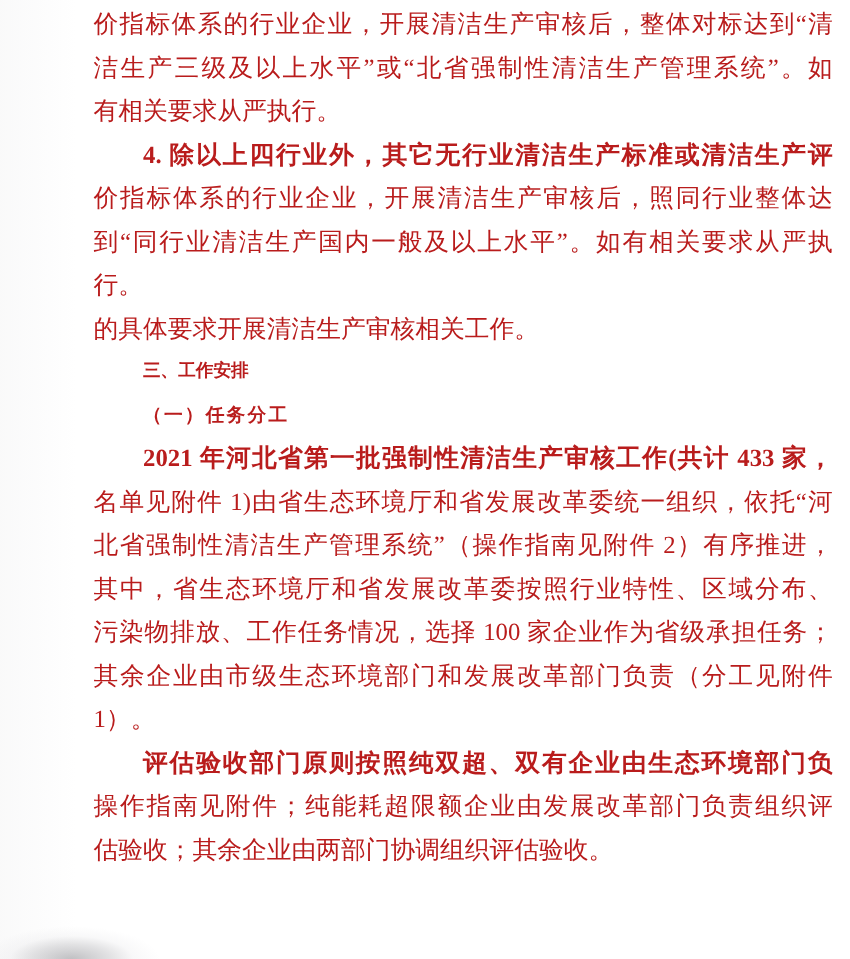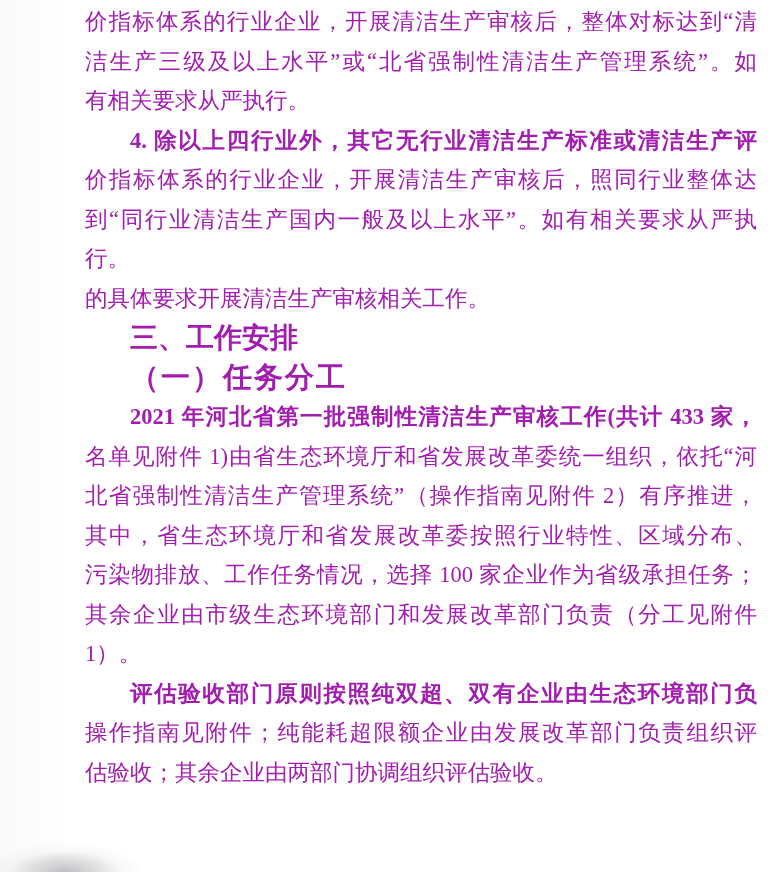--- a/index.html
+++ b/index.html
@@ -27,44 +27,44 @@
     position: absolute;
     left: 85px;
     top: 2px;
     width: 672px;
   }
   .line {
     height: 39.5px;
     line-height: 39.5px;
     font-family: "Liberation Serif", serif;
     font-size: 22.5px;
-    color: #a21caf;
+    color: #b91c1c;
     text-align: justify;
     text-align-last: justify;
     overflow: hidden;
     white-space: normal;
   }
   .line.indent {
     padding-left: 45px;
     font-weight: bold;
   }
   .line.paragraph-end {
     text-align: center;
     text-align-last: left;
   }
   .line.heading-bold {
     font-family: "Liberation Sans", sans-serif;
     font-weight: 700;
-    font-size: 28px;
+    font-size: 16px;
     text-align: left;
     text-align-last: left;
   }
   .line.heading-kaiti {
     font-family: "Liberation Serif", serif;
-    font-size: 29px;
+    font-size: 17px;
     letter-spacing: 2px;
     text-align: left;
     text-align-last: left;
   }
   .scan-smudge {
     position: absolute;
     left: 0;
     bottom: 0;
     width: 170px;
     height: 45px;

